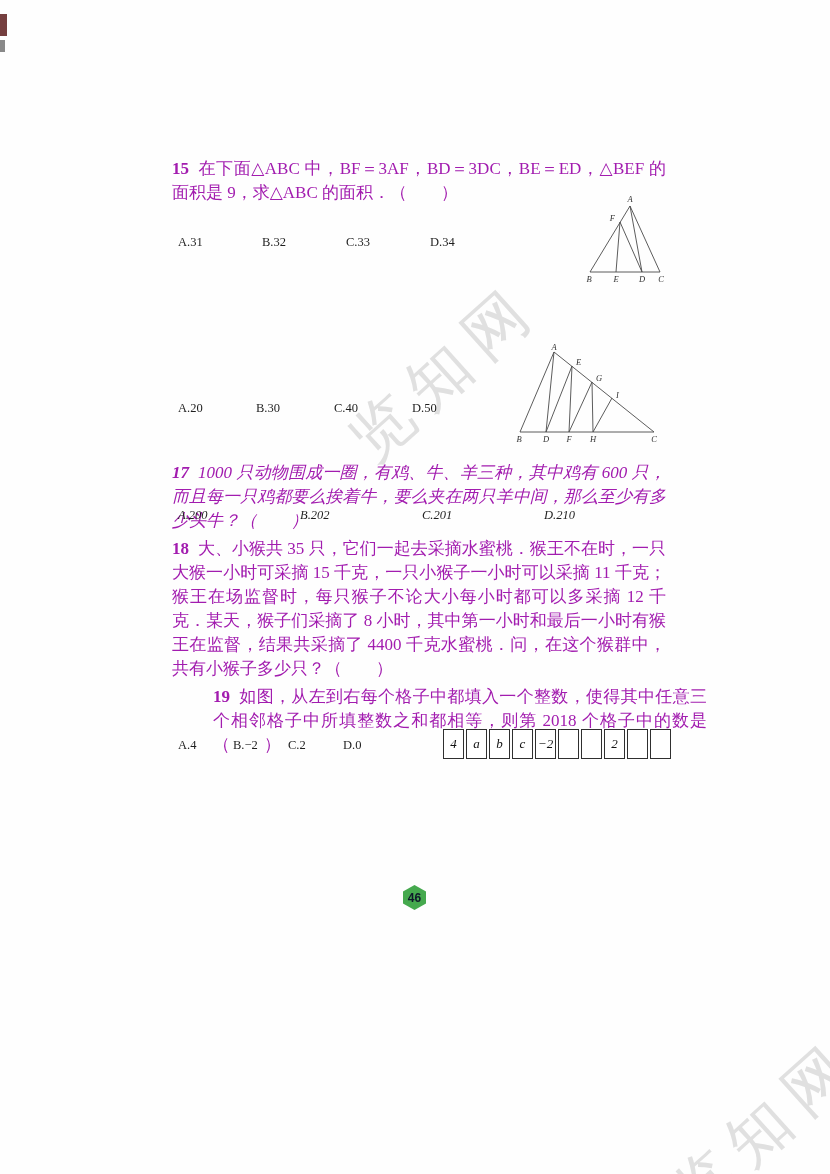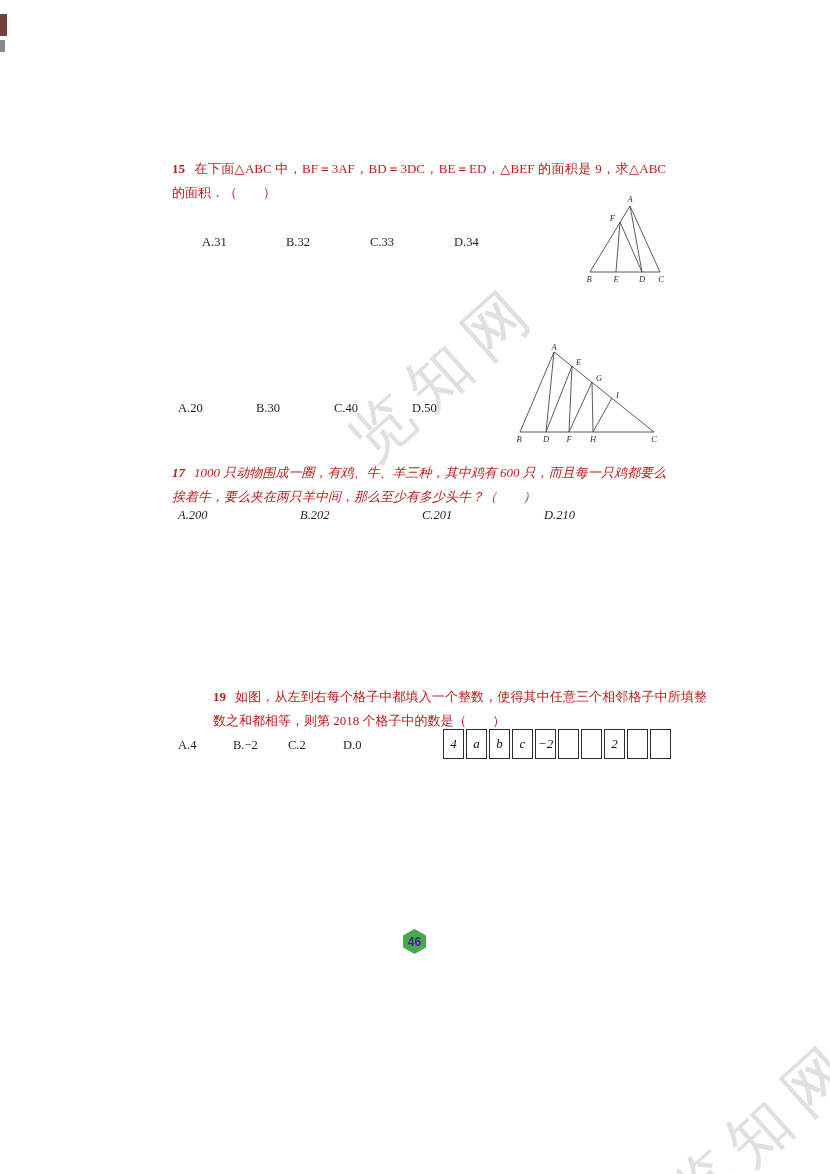--- a/index.html
+++ b/index.html
@@ -15,21 +15,21 @@
   .wm{
     position:absolute;font-size:62px;letter-spacing:14px;white-space:nowrap;
     color:rgba(175,175,175,0.38);transform:rotate(-42deg);
     font-family:"Liberation Serif","DejaVu Serif",serif;pointer-events:none;user-select:none;
   }
   .wm-center{left:330px;top:330px;}
   .wm-bottom{left:650px;top:1086px;}
   
   .q{
     position:absolute;left:172px;width:494px;
-    font-size:13px;line-height:24px;text-align:justify;color:#b91c1c;
+    font-size:17px;line-height:24px;text-align:justify;color:#a21caf;
   }
   .qnum{font-weight:bold;margin-right:9px;}
   
   .opts{position:absolute;left:178px;font-size:12.5px;color:#1e1e1e;white-space:nowrap;}
   .opts span{display:inline-block;}
   .opts-84 span{width:84px;}
   .opts-78 span{width:78px;}
   .opts-120 span{width:122px;}
   .opts-55 span{width:55px;}
   
@@ -39,22 +39,22 @@
   
   .grid19{position:absolute;left:443px;top:729px;display:flex;gap:2px;}
   .grid19 .cell{
     width:19px;height:28px;border:1px solid #2f2f2f;
     display:flex;align-items:center;justify-content:center;
     font-family:"Liberation Serif",serif;font-style:italic;font-size:13px;color:#111;
     background:#fff;
   }
   
   .badge{
-    position:absolute;left:402px;top:929px;width:25px;height:25px;
-    background:#45a94e;color:#4c1d95;
+    position:absolute;left:402px;top:885px;width:25px;height:25px;
+    background:#45a94e;color:#0f172a;
     clip-path:polygon(50% 0%,96% 26%,96% 74%,50% 100%,4% 74%,4% 26%);
     display:flex;align-items:center;justify-content:center;
     font-family:"Liberation Sans",sans-serif;font-size:12px;font-weight:bold;
   }
 </style>
 </head>
 <body>
 
 <div class="page">
 
@@ -74,21 +74,21 @@
     <line x1="54" y1="12" x2="66" y2="78"></line>
     <line x1="44" y1="28" x2="40" y2="78"></line>
     <line x1="44" y1="28" x2="66" y2="78"></line>
     <text x="54" y="8" text-anchor="middle">A</text>
     <text x="39" y="27" text-anchor="end">F</text>
     <text x="13" y="88" text-anchor="middle">B</text>
     <text x="40" y="88" text-anchor="middle">E</text>
     <text x="66" y="88" text-anchor="middle">D</text>
     <text x="85" y="88" text-anchor="middle">C</text>
   </svg>
-  <div class="opts opts-84" style="top:235px;margin-left:24px;">
+  <div class="opts opts-84" style="top:235px;">
     <span>A.31</span><span>B.32</span><span>C.33</span><span>D.34</span>
   </div>
 
   <svg class="diag" style="left:514px;top:344px;" width="148" height="100" viewBox="0 0 148 100">
     <line x1="40" y1="8" x2="6" y2="88"></line>
     <line x1="6" y1="88" x2="140" y2="88"></line>
     <line x1="40" y1="8" x2="140" y2="88"></line>
     <line x1="40" y1="8" x2="32" y2="88"></line>
     <line x1="32" y1="88" x2="58" y2="22"></line>
     <line x1="58" y1="22" x2="55" y2="88"></line>
@@ -109,20 +109,23 @@
     <span>A.20</span><span>B.30</span><span>C.40</span><span>D.50</span>
   </div>
 
   <div class="q" style="top:461px;font-style:italic;">
     <span class="qnum">17</span><span>1000 只动物围成一圈，有鸡、牛、羊三种，其中鸡有 600 只，而且每一只鸡都要么挨着牛，要么夹在两只羊中间，那么至少有多少头牛？（　　）</span>
   </div>
   <div class="opts opts-120" style="top:508px;font-style:italic;">
     <span>A.200</span><span>B.202</span><span>C.201</span><span>D.210</span>
   </div>
 
+  <div class="q" style="top:537px;">
+    <span class="qnum">18</span><span>大、小猴共 35 只，它们一起去采摘水蜜桃．猴王不在时，一只大猴一小时可采摘 15 千克，一只小猴子一小时可以采摘 11 千克；猴王在场监督时，每只猴子不论大小每小时都可以多采摘 12 千克．某天，猴子们采摘了 8 小时，其中第一小时和最后一小时有猴王在监督，结果共采摘了 4400 千克水蜜桃．问，在这个猴群中，共有小猴子多少只？（　　）</span>
+  </div>
 
   <div class="q" style="top:685px;margin-left:41px;">
     <span class="qnum">19</span><span>如图，从左到右每个格子中都填入一个整数，使得其中任意三个相邻格子中所填整数之和都相等，则第 2018 个格子中的数是（　　）</span>
   </div>
   <div class="opts opts-55" style="top:738px;">
     <span>A.4</span><span>B.−2</span><span>C.2</span><span>D.0</span>
   </div>
   <div class="grid19">
     <div class="cell">4</div>
     <div class="cell">a</div>

